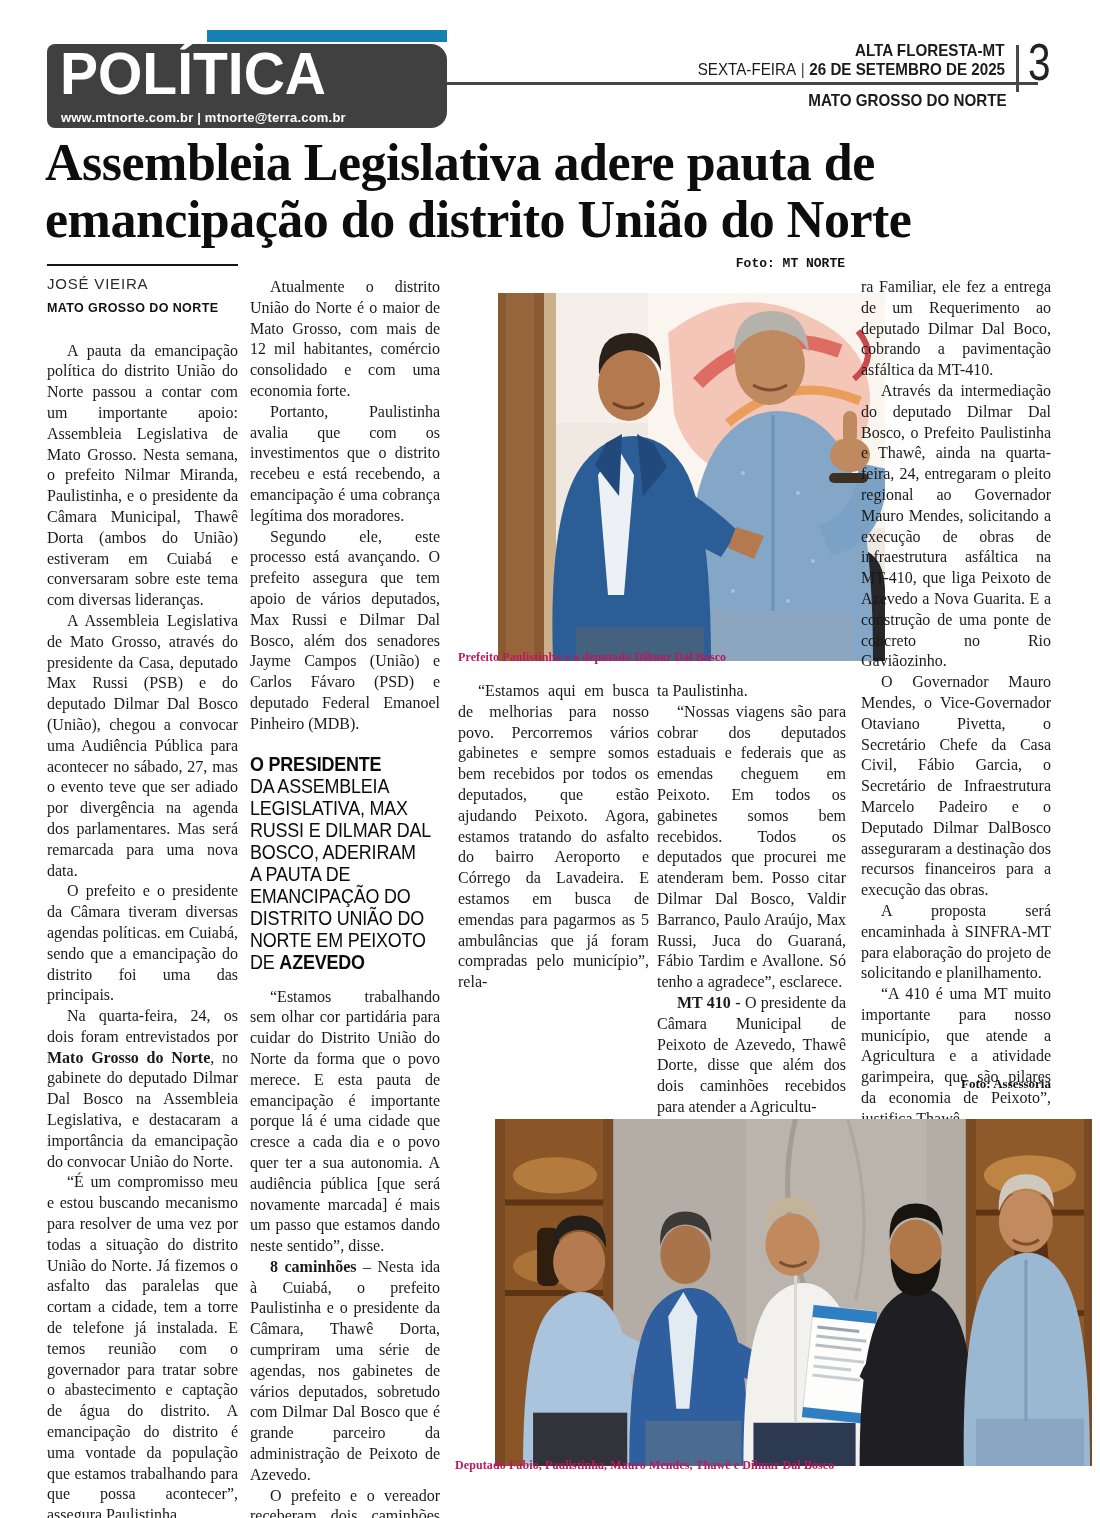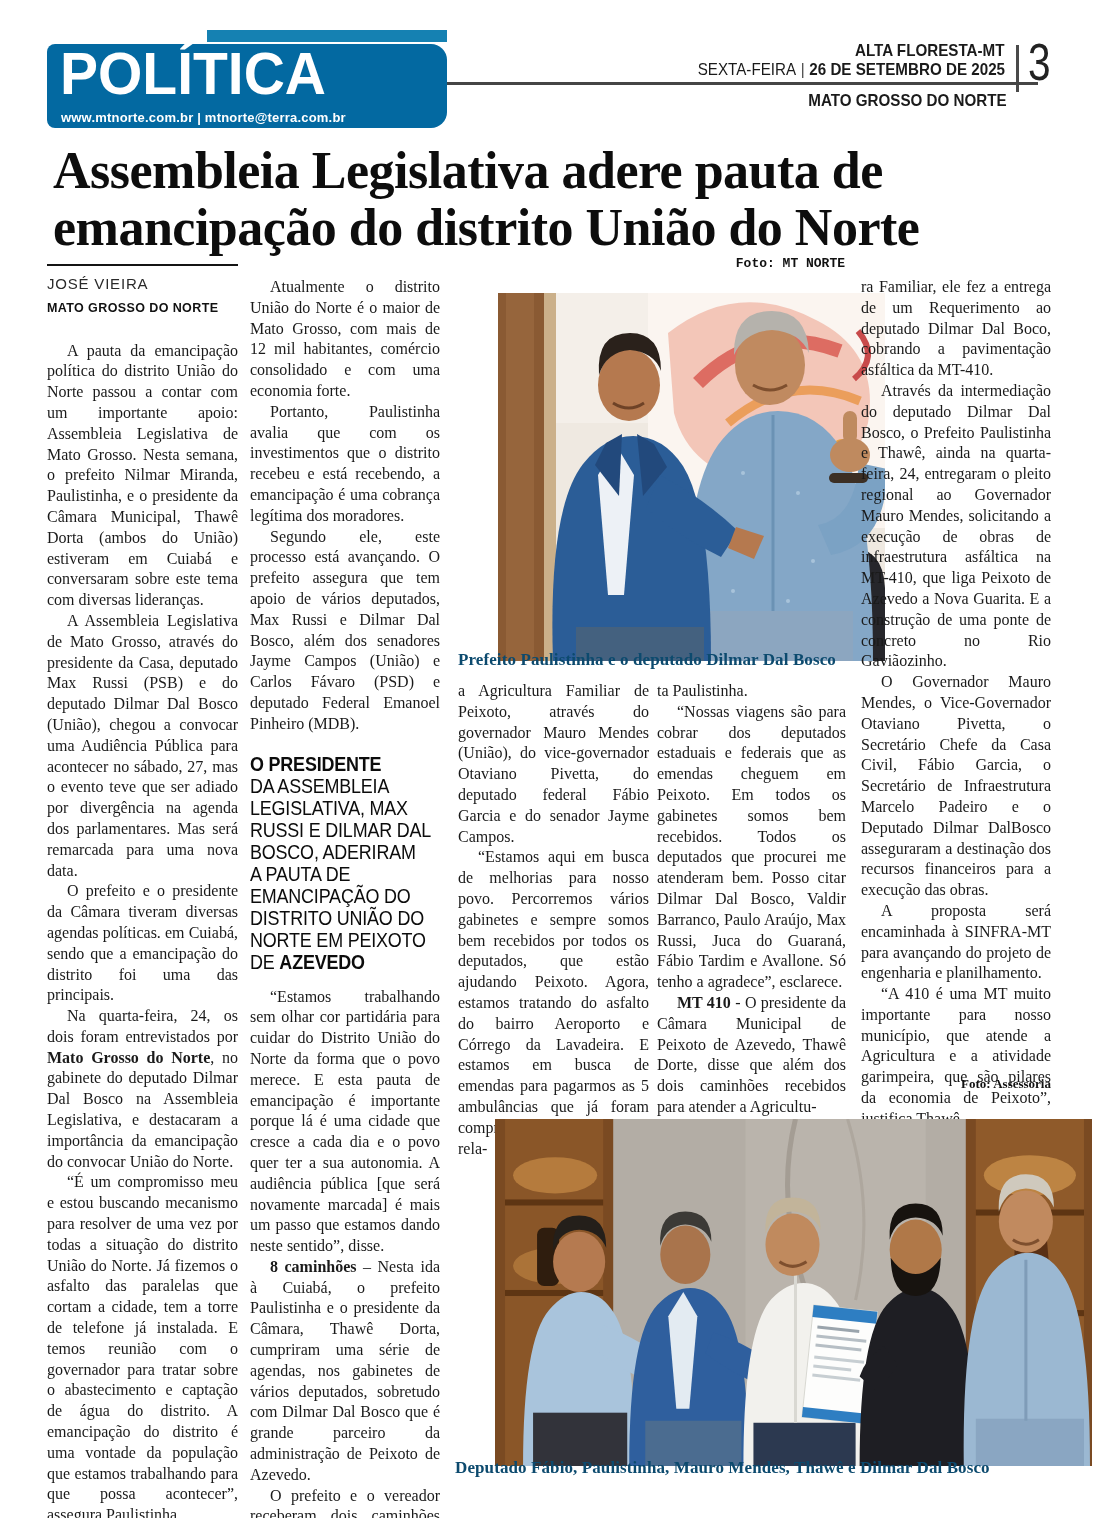--- a/index.html
+++ b/index.html
@@ -1,39 +1,39 @@
 <!DOCTYPE html>
 <html><head>
 <meta charset="utf-8">
 <style>
   html,body{margin:0;padding:0;background:#888;}
   .page{position:relative;width:1100px;height:1518px;background:#ffffff;margin:0 auto;
         font-family:"Liberation Serif",serif;color:#1a1a1a;overflow:hidden;}
   
   .top-strip{position:absolute;left:207px;top:30px;width:240px;height:12px;background:#1581b2;}
-  .banner{position:absolute;left:47px;top:44px;width:400px;height:84px;background:#0369a1;
+  .banner{position:absolute;left:47px;top:44px;width:400px;height:84px;background:#404040;
           border-radius:8px 16px 16px 8px;text-decoration:underline;}
   .banner-title{position:absolute;left:13px;top:-2px;color:#fff;font-family:"Liberation Sans",sans-serif;
           font-weight:700;font-size:57px;line-height:60px;letter-spacing:0px;transform:scaleY(1.04);transform-origin:left top;}
   .banner-url{position:absolute;left:14px;bottom:3px;color:#fff;font-family:"Liberation Sans",sans-serif;
           font-weight:700;font-size:13px;letter-spacing:.2px;}
   .hdr-loc{position:absolute;right:95px;top:41px;font-family:"Liberation Sans",sans-serif;font-weight:700;
           font-size:16.5px;transform:scaleX(.92);transform-origin:right center;}
   .hdr-date{position:absolute;right:95px;top:60px;font-family:"Liberation Sans",sans-serif;font-size:16.5px;
           transform:scaleX(.92);transform-origin:right center;white-space:nowrap;}
   .hdr-date .sep{font-weight:400;color:#444;margin:0 5px;}
   .hdr-date b{font-weight:700;}
   .hdr-vbar{position:absolute;left:1016px;top:45px;width:3px;height:47px;background:#4a4a4a;}
   .hdr-pagenum{position:absolute;left:1028px;top:36px;font-family:"Liberation Sans",sans-serif;
           font-size:52px;line-height:52px;font-weight:400;transform:scaleX(.78);transform-origin:left top;color:#222;}
   .hdr-rule{position:absolute;left:447px;top:82px;width:591px;height:3px;background:#454545;}
   .hdr-edition{position:absolute;right:93px;top:91px;font-family:"Liberation Sans",sans-serif;font-weight:700;
           font-size:16.5px;transform:scaleX(.92);transform-origin:right center;}
   
-  .headline{position:absolute;left:45px;top:134px;width:1010px;margin:8px;font-weight:700;
+  .headline{position:absolute;left:45px;top:134px;width:1010px;margin:0;font-weight:700;
           font-size:52px;line-height:57px;letter-spacing:-.5px;color:#0d0d0d;}
   .byline-rule{height:2px;background:#141414;margin-bottom:8px;}
   .byline-author{font-family:"Liberation Sans",sans-serif;font-size:15px;letter-spacing:.8px;color:#2a2a2a;}
   .byline-agency{font-family:"Liberation Sans",sans-serif;font-size:12.5px;font-weight:700;letter-spacing:.4px;
           color:#111;margin-top:3px;}
   
   .col{position:absolute;font-size:16px;line-height:20.8px;text-align:justify;}
   .col-body{margin-top:22px;}
   .col1{left:47px;top:264px;width:191px;}
   .col2{left:250px;top:277px;width:190px;}
@@ -48,21 +48,21 @@
           letter-spacing:-.2px;color:#0c0c0c;white-space:pre-line;text-align:left;text-indent:0;
           transform:scaleX(.92);transform-origin:left top;width:108%;}
   
   .credit{position:absolute;font-size:13px;font-weight:700;color:#111;}
   .credit1{right:255px;top:256px;font-family:Liberation Mono, monospace;}
   .credit2{right:49px;top:1076px;}
   .photo{position:absolute;display:block;}
   .photo1{left:458px;top:277px;width:387px;height:368px;}
   .photo2{left:455px;top:1103px;width:597px;height:347px;}
   .photo svg{display:block;width:100%;height:100%;}
-  .caption{position:absolute;font-size:17px;font-weight:700;color:#0c4a6e;letter-spacing:.1px;}
+  .caption{position:absolute;font-size:12px;font-weight:700;color:#be185d;letter-spacing:.1px;}
   .caption1{left:458px;top:650px;width:392px;}
   .caption2{left:455px;top:1458px;width:600px;}
 </style>
 </head>
 <body>
 
 <div class="page">
 
   <div class="top-strip"></div>
 
@@ -162,37 +162,36 @@
         <ellipse cx="131" cy="92" rx="31" ry="36" fill="#b5794f"></ellipse>
         <path d="M101 82 q-3 -42 31 -42 q31 0 31 38 q-7 -19 -31 -21 q-24 2 -31 25" fill="#2a211b"></path>
         <path d="M115 110 q16 10 31 0" stroke="#6e4226" stroke-width="3" fill="none"></path>
       </g>
     </svg>
   </figure>
   <div class="caption caption1">Prefeito Paulistinha e o deputado Dilmar Dal Bosco</div>
 
   <div class="col col3">
     <div class="col-body">
-        <p class="bpar noindent"><span>a Agricultura Familiar de Peixoto, através do governador Mauro Mendes (União), do vice-governador Otaviano Pivetta, do deputado federal Fábio Garcia e do senador Jayme Campos.</span></p>
         <p class="bpar"><span>“Estamos aqui em busca de melhorias para nosso povo. Percorremos vários gabinetes e sempre somos bem recebidos por todos os deputados, que estão ajudando Peixoto. Agora, estamos tratando do asfalto do bairro Aeroporto e Córrego da Lavadeira. E estamos em busca de emendas para pagarmos as 5 ambulâncias que já foram compradas pelo município”, rela-</span></p>
       </div>
   </div>
   <div class="col col4">
     <div class="col-body">
         <p class="bpar noindent"><span>ta Paulistinha.</span></p>
         <p class="bpar"><span>“Nossas viagens são para cobrar dos deputados estaduais e federais que as emendas cheguem em Peixoto. Em todos os gabinetes somos bem recebidos. Todos os deputados que procurei me atenderam bem. Posso citar Dilmar Dal Bosco, Valdir Barranco, Paulo Araújo, Max Russi, Juca do Guaraná, Fábio Tardim e Avallone. Só tenho a agradece”, esclarece.</span></p>
         <p class="bpar"><span class="b">MT 410</span><span> - O presidente da Câmara Municipal de Peixoto de Azevedo, Thawê Dorte, disse que além dos dois caminhões recebidos para atender a Agricultu-</span></p>
       </div>
   </div>
   <div class="col col5">
     <div class="col-body">
         <p class="bpar noindent"><span>ra Familiar, ele fez a entrega de um Requerimento ao deputado Dilmar Dal Boco, cobrando a pavimentação asfáltica da MT-410.</span></p>
         <p class="bpar"><span>Através da intermediação do deputado Dilmar Dal Bosco, o Prefeito Paulistinha e Thawê, ainda na quarta-feira, 24, entregaram o pleito regional ao Governador Mauro Mendes, solicitando a execução de obras de infraestrutura asfáltica na MT-410, que liga Peixoto de Azevedo a Nova Guarita. E a construção de uma ponte de concreto no Rio Gaviãozinho.</span></p>
         <p class="bpar"><span>O Governador Mauro Mendes, o Vice-Governador Otaviano Pivetta, o Secretário Chefe da Casa Civil, Fábio Garcia, o Secretário de Infraestrutura Marcelo Padeiro e o Deputado Dilmar DalBosco asseguraram a destinação dos recursos financeiros para a execução das obras.</span></p>
-        <p class="bpar"><span>A proposta será encaminhada à SINFRA-MT para avançando do projeto de engenharia e planilhamento.</span></p>
+        <p class="bpar"><span>A proposta será encaminhada à SINFRA-MT para elaboração do projeto de solicitando e planilhamento.</span></p>
         <p class="bpar"><span>“A 410 é uma MT muito importante para nosso município, que atende a Agricultura e a atividade garimpeira, que são pilares da economia de Peixoto”, justifica Thawê.</span></p>
       </div>
   </div>
 
   <div class="credit credit2">Foto: Assessoria</div>
 
   <figure class="photo photo2">
     <svg viewBox="0 0 596 345" preserveAspectRatio="none">
       <rect width="596" height="345" fill="#b3ada5"></rect>
       <rect x="250" y="0" width="180" height="345" fill="#c2bcb3" opacity=".5"></rect>

